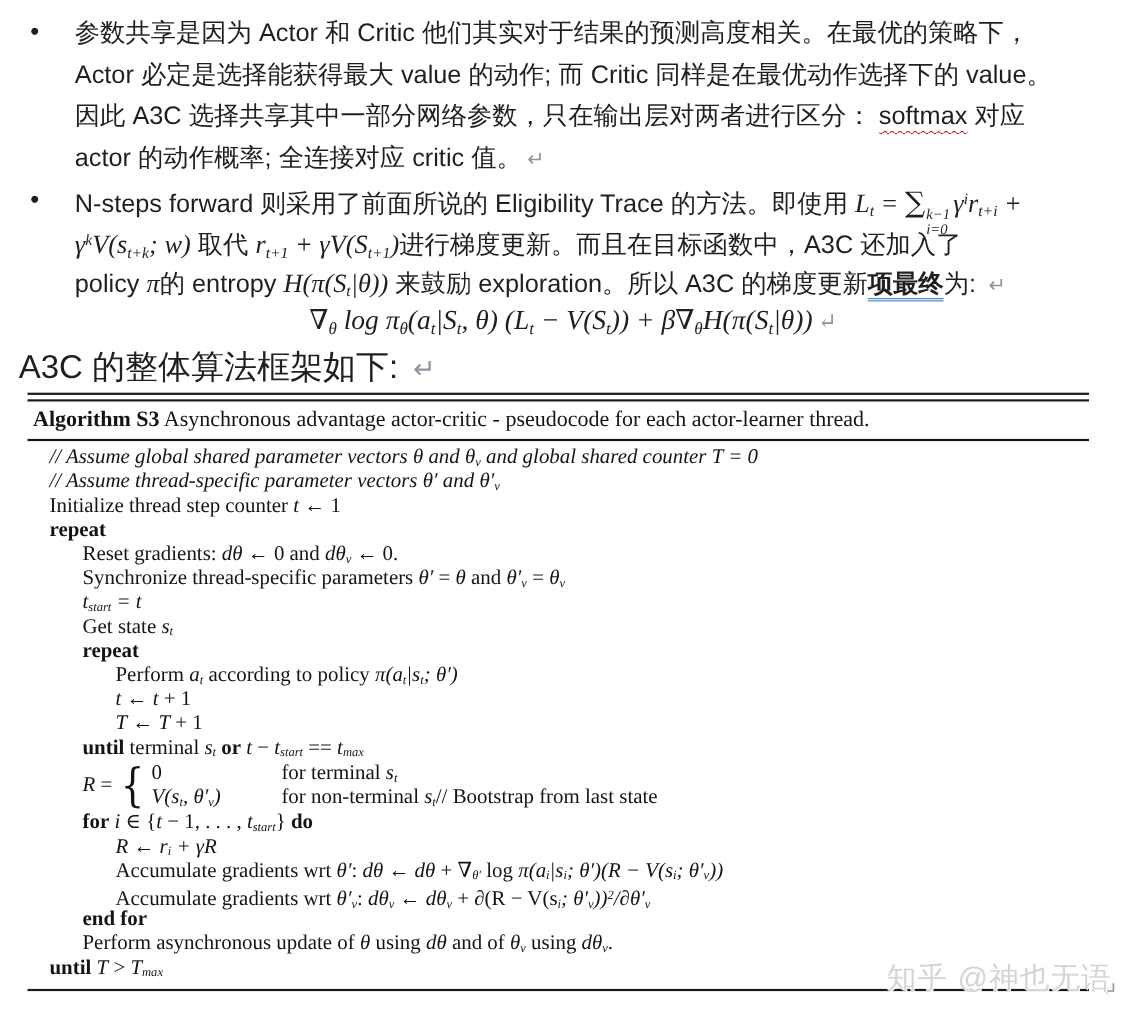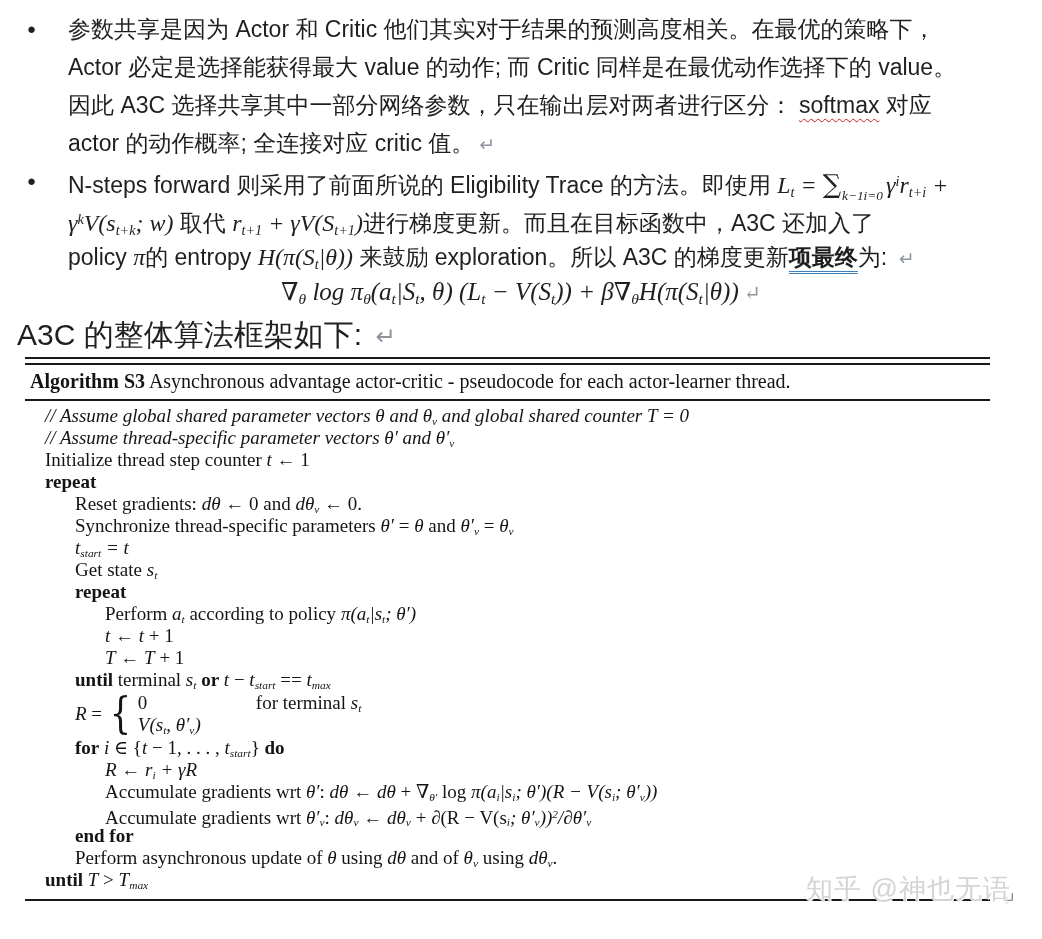--- a/index.html
+++ b/index.html
@@ -20,21 +20,21 @@
   .seg-sub,.seg-sup{font-family:"Liberation Serif","DejaVu Serif",serif;
                     font-style:italic;font-size:0.62em;}
   .seg-sub{vertical-align:-0.28em;}
   .seg-sup{vertical-align:0.52em;}
   .seg-op{font-family:"DejaVu Serif","Liberation Serif",serif;font-style:normal;font-size:1.12em;}
   .seg-u2{text-decoration:underline double var(--grammar,#3e7fc1);
           text-underline-offset:6px;text-decoration-thickness:1px;font-weight:bold;}
   .seg-sq{text-decoration:underline wavy var(--squiggle,#cc1f1f);
           text-underline-offset:5px;text-decoration-thickness:1px;}
   .seg-ret{color:var(--return_mark,#8e959e);font-size:0.82em;margin-left:5px;}
-  .ss{display:inline-flex;flex-direction:row;align-items:flex-start;
+  .ss{display:inline-flex;flex-direction:column;align-items:flex-start;
       font-family:"Liberation Serif","DejaVu Serif",serif;font-style:italic;
       font-size:0.58em;line-height:1.05;vertical-align:-0.5em;margin:0 3px 0 1px;}
   
   .formula{position:absolute;top:272px;left:0;width:1042px;text-align:center;
            font-family:"Liberation Serif","DejaVu Serif",serif;font-size:25px;line-height:40px;
            white-space:nowrap;}
   .leadout{position:absolute;top:316px;left:17px;font-size:30px;line-height:38px;white-space:nowrap;}
   
   .algo{position:absolute;left:25px;top:357px;width:965px;
         font-family:"Liberation Serif","DejaVu Serif",serif;color:var(--algo_text,#141414);}
@@ -116,20 +116,21 @@
         <div class="cases" style="padding-left: 50px;">
           <span><span class="seg-i">R</span><span class="seg-t"> = </span></span>
           <span class="brace">{</span>
           <span class="crows">
             <span class="crow">
               <span class="cval"><span class="seg-t">0</span></span>
               <span><span class="seg-t">for terminal </span><span class="seg-i">s</span><span class="seg-sub">t</span></span>
             </span>
             <span class="crow">
               <span class="cval"><span class="seg-i">V(s</span><span class="seg-sub">t</span><span class="seg-i">, θ′</span><span class="seg-sub">v</span><span class="seg-i">)</span></span>
+              <span><span class="seg-t">for non-terminal </span><span class="seg-i">s</span><span class="seg-sub">t</span><span class="seg-t">// Bootstrap from last state</span></span>
             </span>
           </span>
         </div>
         <div class="algo-line" style="padding-left: 50px;"><span class="seg-b">for</span><span class="seg-t"> </span><span class="seg-i">i</span><span class="seg-t"> ∈ {</span><span class="seg-i">t</span><span class="seg-t"> − 1, . . . , </span><span class="seg-i">t</span><span class="seg-sub">start</span><span class="seg-t">} </span><span class="seg-b">do</span></div>
         <div class="algo-line" style="padding-left: 80px;"><span class="seg-i">R</span><span class="seg-t"> ← </span><span class="seg-i">r</span><span class="seg-sub">i</span><span class="seg-i"> + γR</span></div>
         <div class="algo-line" style="padding-left: 80px;"><span class="seg-t">Accumulate gradients wrt </span><span class="seg-i">θ′</span><span class="seg-t">: </span><span class="seg-i">dθ</span><span class="seg-t"> ← </span><span class="seg-i">dθ</span><span class="seg-t"> + ∇</span><span class="seg-sub">θ′</span><span class="seg-t"> log </span><span class="seg-i">π(a</span><span class="seg-sub">i</span><span class="seg-i">|s</span><span class="seg-sub">i</span><span class="seg-i">; θ′)(R − V(s</span><span class="seg-sub">i</span><span class="seg-i">; θ′</span><span class="seg-sub">v</span><span class="seg-i">))</span></div>
         <div class="algo-line" style="padding-left: 80px;"><span class="seg-t">Accumulate gradients wrt </span><span class="seg-i">θ′</span><span class="seg-sub">v</span><span class="seg-t">: </span><span class="seg-i">dθ</span><span class="seg-sub">v</span><span class="seg-t"> ← </span><span class="seg-i">dθ</span><span class="seg-sub">v</span><span class="seg-t"> + ∂(R − V(s</span><span class="seg-sub">i</span><span class="seg-i">; θ′</span><span class="seg-sub">v</span><span class="seg-i">))</span><span class="seg-sup">2</span><span class="seg-i">/∂θ′</span><span class="seg-sub">v</span></div>
         <div class="algo-line" style="padding-left: 50px;"><span class="seg-b">end for</span></div>
         <div class="algo-line" style="padding-left: 50px;"><span class="seg-t">Perform asynchronous update of </span><span class="seg-i">θ</span><span class="seg-t"> using </span><span class="seg-i">dθ</span><span class="seg-t"> and of </span><span class="seg-i">θ</span><span class="seg-sub">v</span><span class="seg-t"> using </span><span class="seg-i">dθ</span><span class="seg-sub">v</span><span class="seg-t">.</span></div>
         <div class="algo-line" style="padding-left: 20px;"><span class="seg-b">until</span><span class="seg-t"> </span><span class="seg-i">T</span><span class="seg-t"> &gt; </span><span class="seg-i">T</span><span class="seg-sub">max</span></div>

